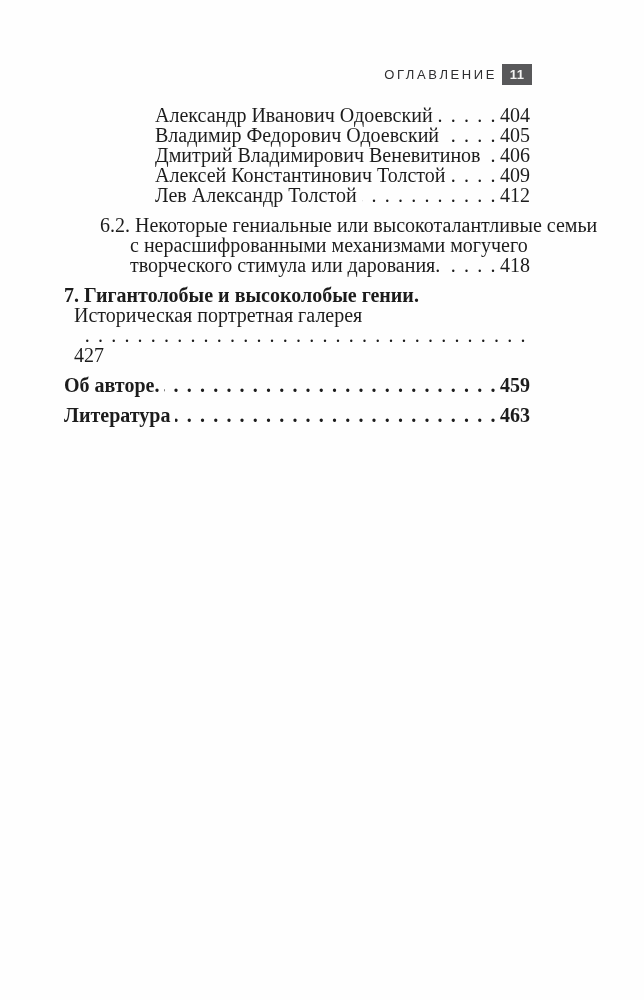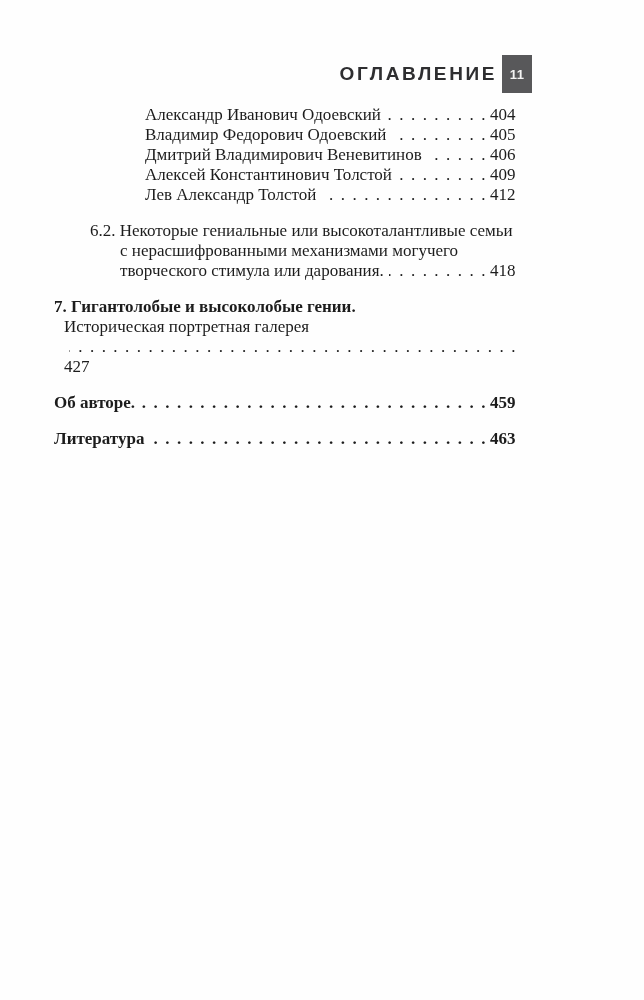--- a/index.html
+++ b/index.html
@@ -25,52 +25,52 @@
     position: absolute;
     top: 63px;
     right: 112px;
     height: 22px;
     display: flex;
     align-items: center;
     gap: 7px;
   }
   .header-title {
     font-family: "Liberation Sans", sans-serif;
-    font-weight: bold;
-    font-size: 19px;
+    font-weight: normal;
+    font-size: 13px;
     letter-spacing: 2.6px;
     color: #2e2e30;
     margin-right: -2px; 
   }
   .badge {
     display: flex;
     align-items: center;
     justify-content: center;
     width: 30px;
-    height: 38px;
+    height: 21px;
     font-family: "Liberation Sans", sans-serif;
     font-weight: bold;
     font-size: 13px;
     letter-spacing: 0.5px;
     text-align: right;
   }
   
   .toc {
     position: absolute;
     top: 105px;
-    left: 54px;
+    left: 64px;
     width: 466px;
-    font-size: 17px;
+    font-size: 20px;
     line-height: 20px;
   }
   .row {
     display: flex;
     line-height: 20px;
   }
-  .row.gap { margin-top: 16px; }
+  .row.gap { margin-top: 10px; }
   .lv-name         { padding-left: 91px; }
   .lv-sub          { padding-left: 36px; }
   .lv-sub-cont     { padding-left: 66px; font-family: Liberation Serif, serif; }
   .lv-chapter      { padding-left: 0; font-weight: bold; }
   .lv-chapter-cont { padding-left: 10px; flex-direction: column; }
   .t {
     white-space: nowrap;
   }
   .leader {
     flex: 1;

